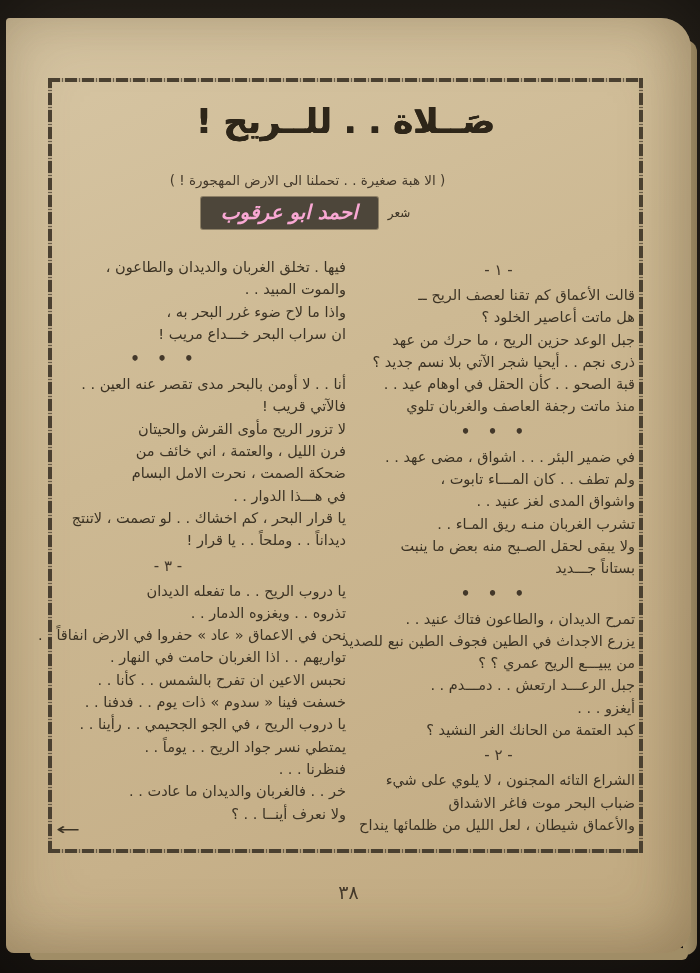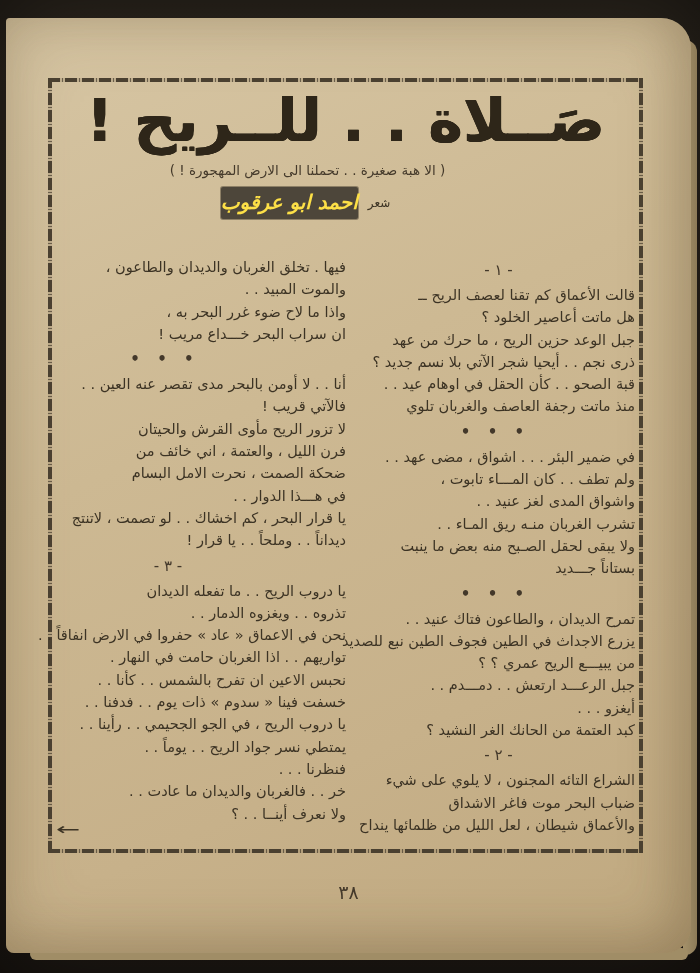--- a/index.html
+++ b/index.html
@@ -43,35 +43,35 @@
     top:0;bottom:0;width:4px;
     background-image:repeating-linear-gradient(0deg,
       #4a4030 0 12px, rgba(74,64,48,.15) 12px 14px,
       rgba(74,64,48,.75) 14px 15px, rgba(74,64,48,.15) 15px 17px);
   }
   .fe-left{left:0;}
   .fe-right{right:0;}
 
   .header{position:absolute;top:8px;left:0;right:0;text-align:center;color:#2e2619;}
   .title{
-    font-size:59px;font-weight:bold;line-height:70px;margin:0;
+    font-size:34px;font-weight:bold;line-height:70px;margin:0;
     text-shadow:.6px 0 #2e2619, 0 .4px #2e2619;
   }
   .subtitle{
-    margin-top:6px;font-size:13.5px;color:#46player3a2b;color:#453a2b;
+    margin-top:16px;font-size:13.5px;color:#46player3a2b;color:#453a2b;
     transform:translateX(-38px);
   }
   .byline{
     margin-top:9px;display:flex;direction:rtl;justify-content:center;
     align-items:center;gap:10px;transform:translateX(-40px);
   }
   .byline-label{font-size:12px;color:#3c3324;}
   .byline-box{
-    display:inline-block;background:#4d463a;color:#fde047;
-    padding:3px 0 5px;font-size:20px;font-weight:bold;font-style:italic;
+    display:inline-block;background:#4d463a;color:#f9a8d4;
+    padding:3px 20px 5px;font-size:20px;font-weight:bold;font-style:italic;
     border-radius:2px;box-shadow:0 0 0 1px rgba(40,34,24,.4);text-align:right;
   }
 
   .columns{
     position:absolute;top:178px;left:6px;right:8px;bottom:4px;
     display:flex;direction:rtl;gap:16px;
     font-size:14.5px;color:#3c3324;
   }
   .col{overflow:visible;}
   .col-right{width:47%;}

